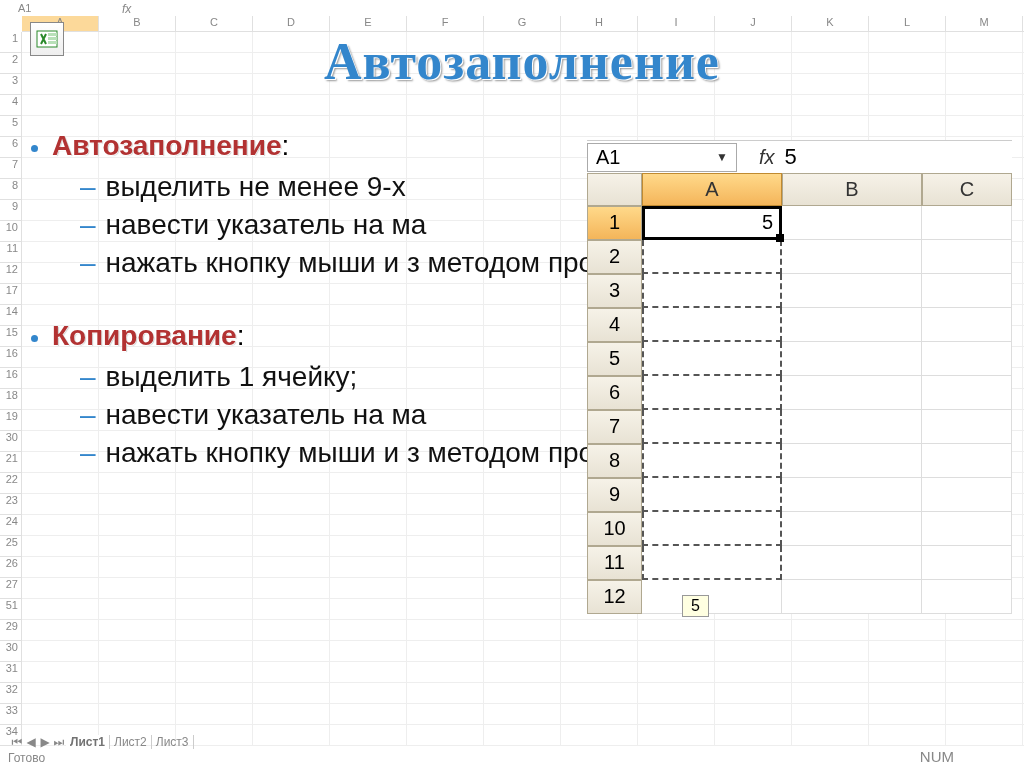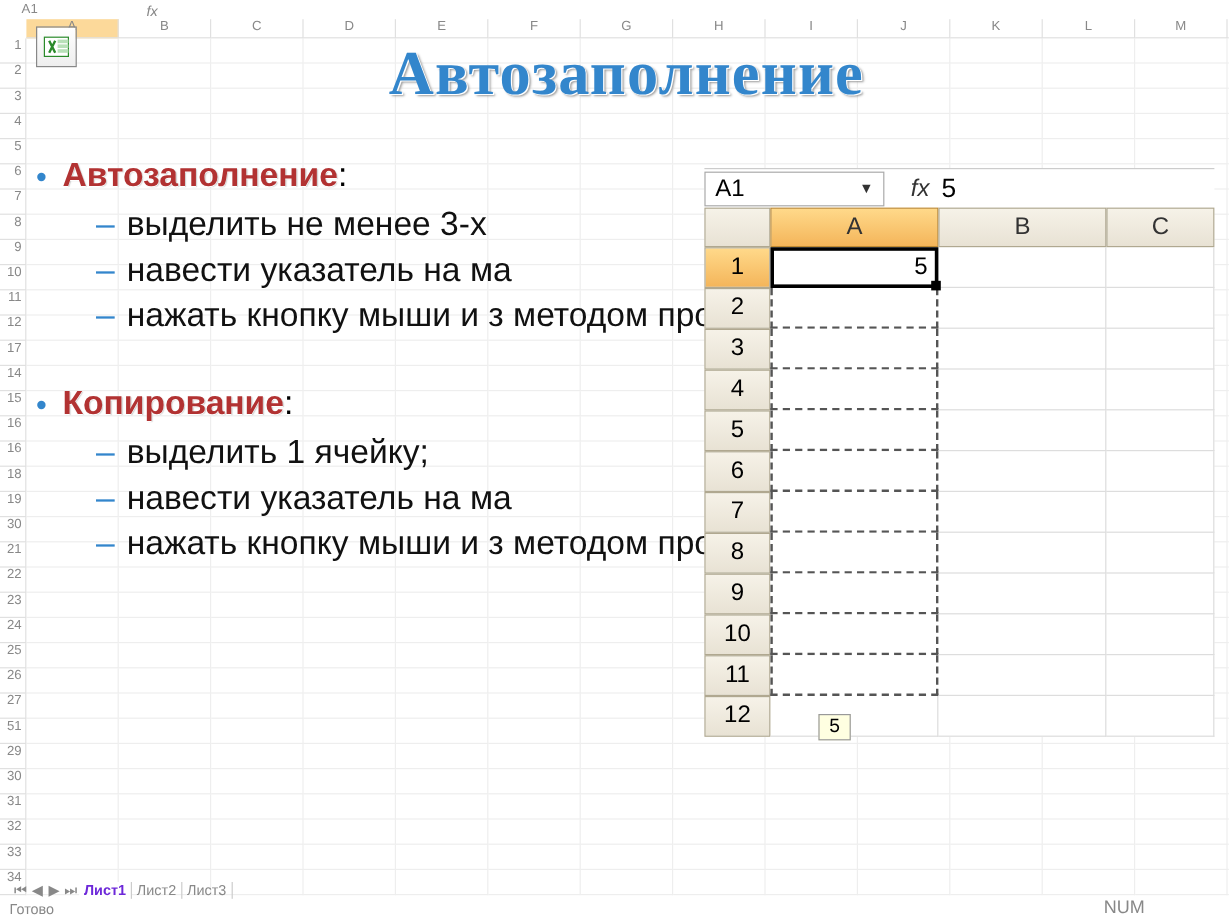--- a/index.html
+++ b/index.html
@@ -195,21 +195,21 @@
   }
   .sheet-tabs {
     position: absolute;
     bottom: 18px; left: 10px;
     display: flex;
     font-size: 12px; color: #888;
     align-items: center;
   }
   .nav-btn { width: 14px; text-align: center; }
   .tab { padding: 0 4px; border-right: 1px solid #ccc; }
-  .tab.active { font-weight: bold; color: #6d28d9; background: #fff; }
+  .tab.active { font-weight: bold; color: #737373; background: #fff; }
   .status {
     position: absolute;
     bottom: 2px; left: 8px;
     font-size: 12px; color: #888; margin-top: 34px;
   }
   .status-right {
     position: absolute;
     bottom: 2px; right: 70px;
     font-size: 15px; color: #888;
   }
@@ -825,21 +825,21 @@
       <rect x="13" y="6" width="9" height="3" fill="#b8e0b8"></rect>
       <rect x="13" y="10" width="9" height="3" fill="#b8e0b8"></rect>
       <rect x="13" y="14" width="9" height="3" fill="#b8e0b8"></rect>
     </svg>
 </div>
 
 <div class="content">
   <h1 class="title">Автозаполнение</h1>
   <ul class="primary" id="primary-list">
       <li><span class="section-title">Автозаполнение</span><span>:</span><ul class="secondary">
-          <li>выделить не менее 3-х</li>
+          <li>выделить не менее 9-х</li>
           <li>навести указатель на ма</li>
           <li>нажать кнопку мыши и з методом протяжки.</li>
         </ul></li>
       <li><span class="section-title">Копирование</span><span>:</span><ul class="secondary">
           <li>выделить 1 ячейку;</li>
           <li>навести указатель на ма</li>
           <li>нажать кнопку мыши и з методом протяжки.</li>
         </ul></li>
     </ul>
 </div>

